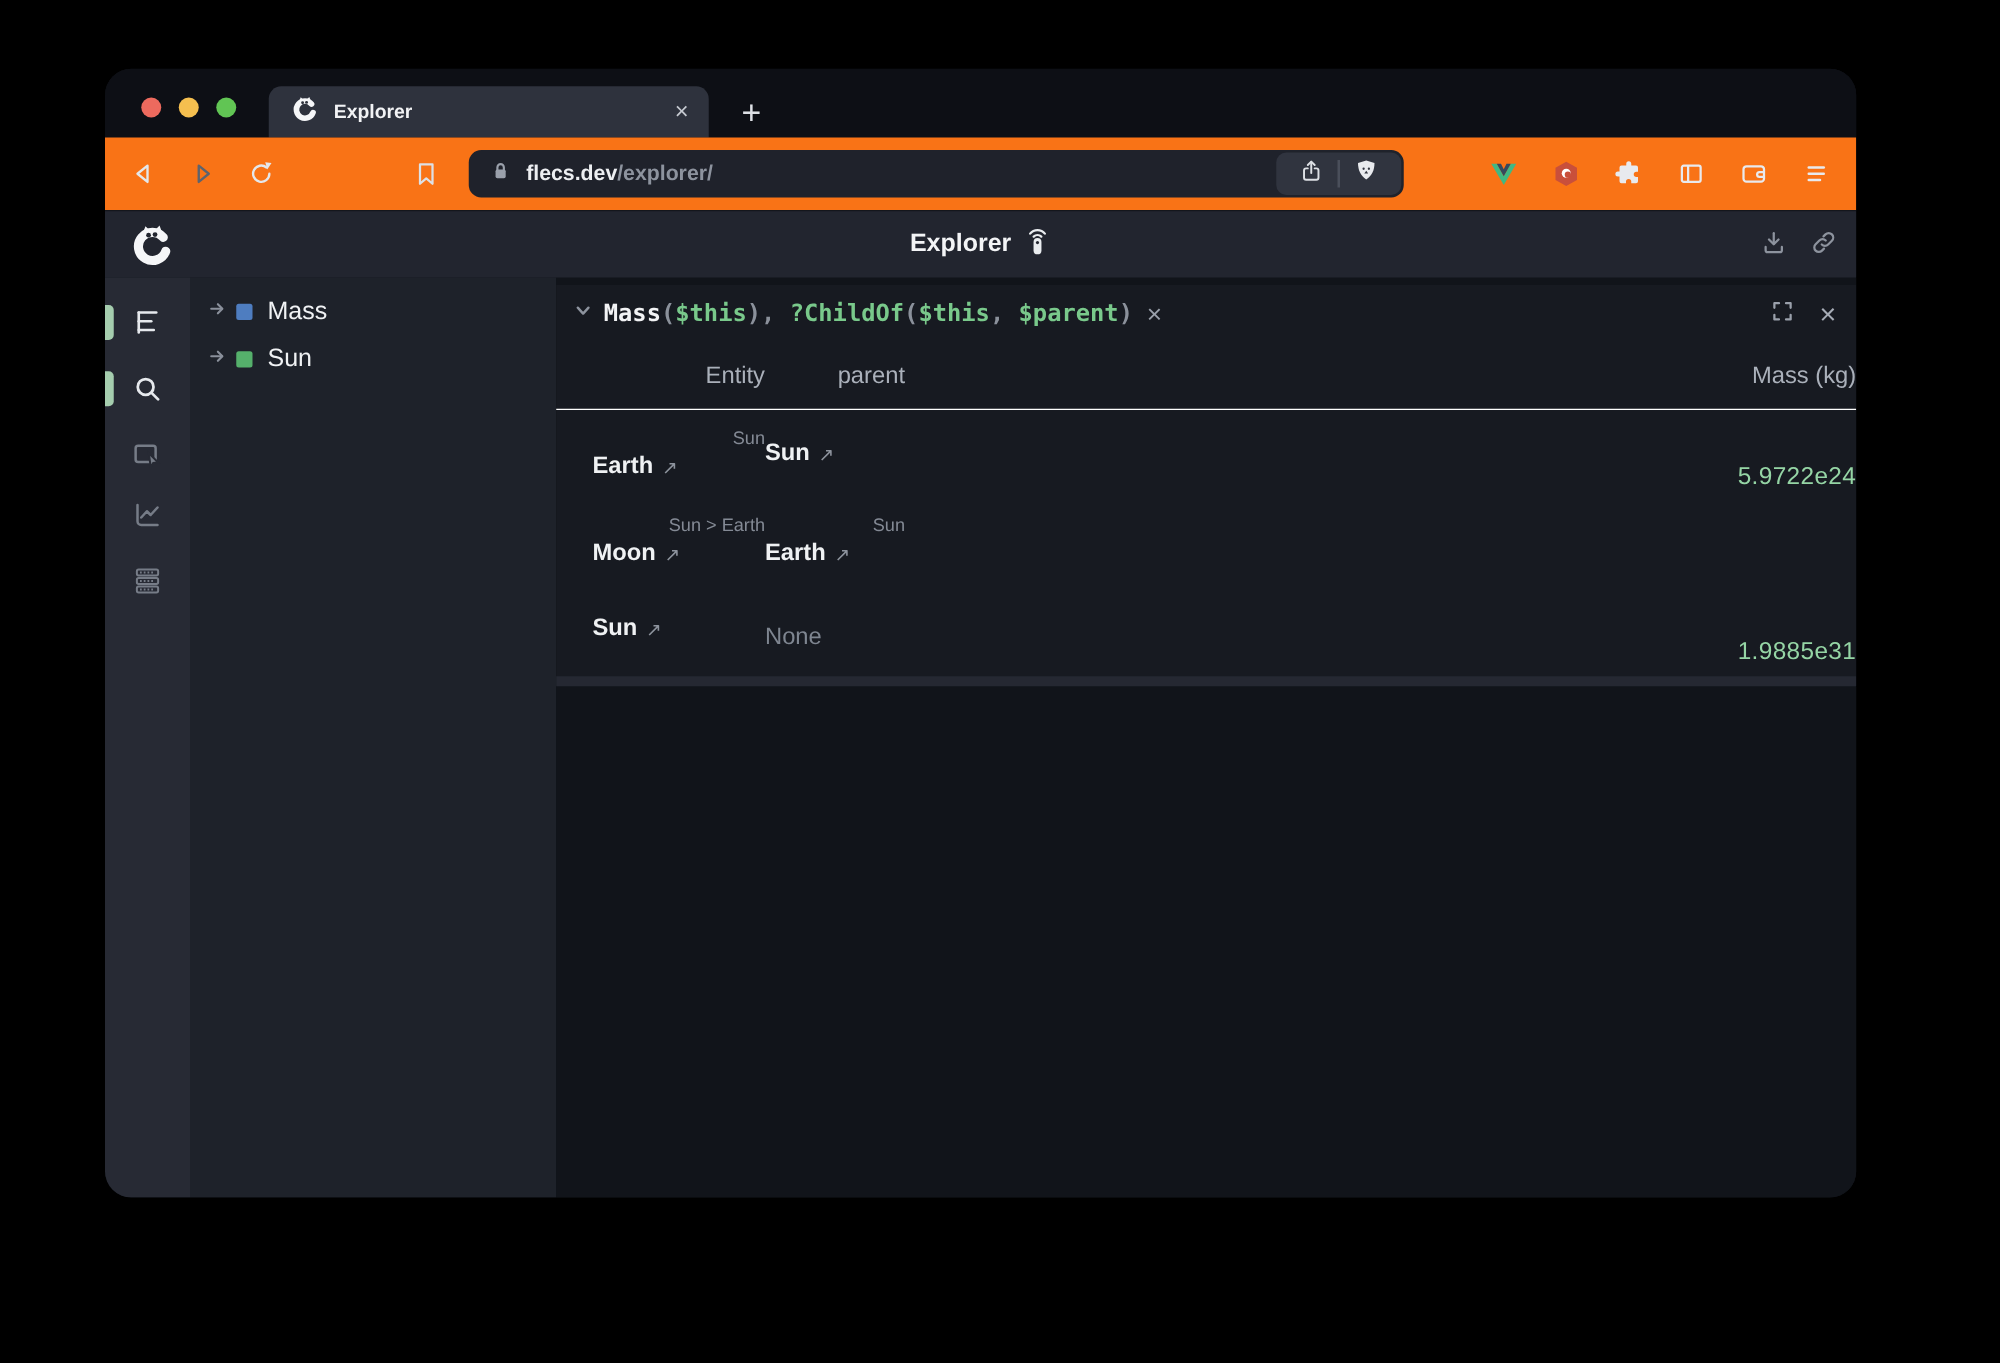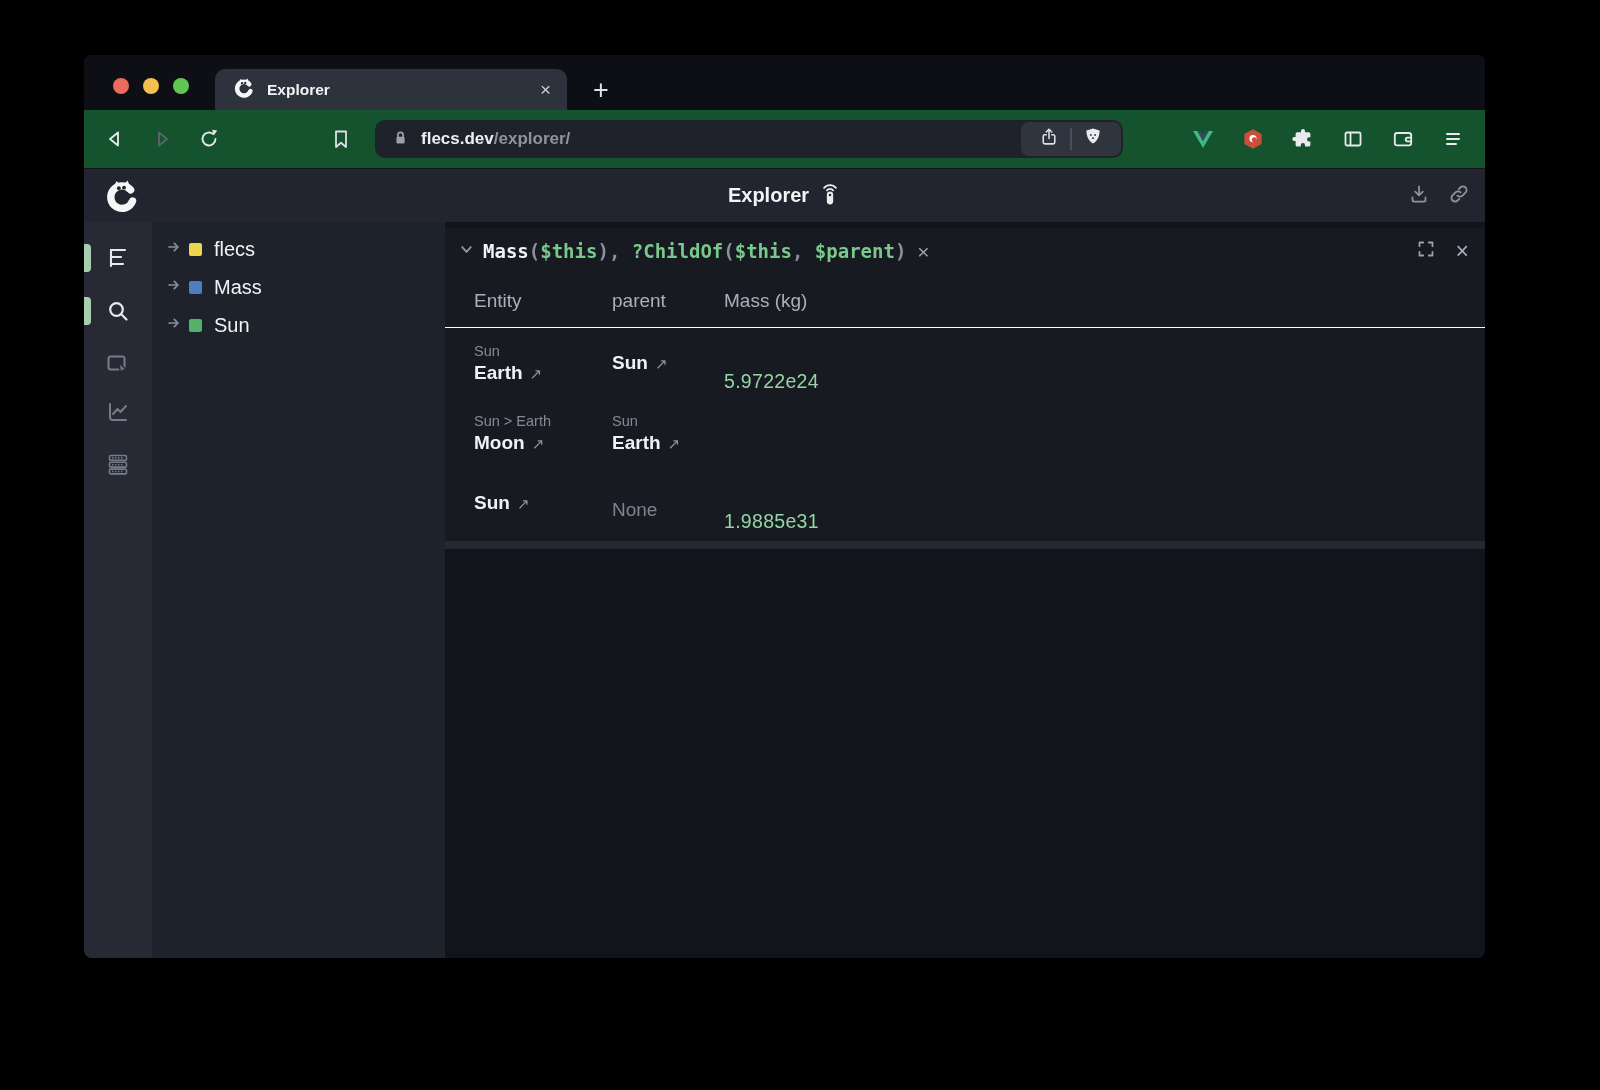--- a/index.html
+++ b/index.html
@@ -1,35 +1,35 @@
 <!DOCTYPE html>
 <html><head>
 <meta charset="utf-8">
 <style>
   * { margin:0; padding:0; box-sizing:border-box; }
   html,body { width:1600px; height:1090px; background:#000; font-family:"Liberation Sans", sans-serif; overflow:hidden; }
 
   .window { position:absolute; left:84px; top:55px; width:1401px; height:903px;
-            border-radius:8px; overflow:hidden; background:#11141a; display:flex; flex-direction:column; }
+            border-radius:21px; overflow:hidden; background:#11141a; display:flex; flex-direction:column; }
 
   
   .tabbar { height:55px; background:#0d0f15; position:relative; flex:none; }
   .tl { position:absolute; width:16px; height:16px; border-radius:50%; top:23px; }
   .tl.red    { left:29px;  background:#ed6a5e; }
   .tl.yellow { left:59px;  background:#f5bf4f; }
   .tl.green  { left:89px;  background:#61c554; }
   .tab { position:absolute; left:131px; top:14px; width:352px; height:41px; background:#2e323d;
          border-radius:10px 10px 0 0; display:flex; align-items:center; padding:0 14px 0 18px; }
   .tab-title { color:#f2f3f5; font-size:15.5px; font-weight:700; margin-left:12px; flex:1; }
   .tab-close { color:#c6cad1; font-size:19px; line-height:1; cursor:default; padding:0 2px; }
   .newtab { position:absolute; left:500px; top:18px; width:34px; height:34px; color:#dde0e5;
             font-size:27px; font-weight:300; display:flex; align-items:center; justify-content:center; }
 
   
-  .toolbar { height:58px; background:#14532d; position:relative; flex:none; display:flex; align-items:center; }
+  .toolbar { height:58px; background:#f97316; position:relative; flex:none; display:flex; align-items:center; }
   .navbtn { position:absolute; top:17px; width:24px; height:24px; }
   .omnibox { position:absolute; left:291px; top:10px; width:748px; height:38px; background:#1f222b;
              border-radius:10px; display:flex; align-items:center; }
   .lock { margin-left:16px; }
   .url { margin-left:11px; font-size:17px; }
   .url .host { color:#edeff2; font-weight:700; }
   .url .path { color:#8d939e; font-weight:700; }
   .chip { position:absolute; right:2px; top:2px; height:34px; width:100px; background:#30343f; border-radius:8px;
           display:flex; align-items:center; justify-content:center; gap:10px; }
   .chip .vdiv { width:1.5px; height:22px; background:#4a4f5b; }
@@ -48,21 +48,21 @@
   .main { flex:1; display:flex; min-height:0; }
   .strip { width:68px; flex:none; background:#272a34; position:relative; }
   .strip .sbtn { position:absolute; left:21px; width:26px; height:26px; }
   .pill { position:absolute; left:0; width:7px; height:28px; border-radius:0 4px 4px 0; background:#a5cdae; }
 
   .treepanel { width:293px; flex:none; background:#1e222a; padding-top:8px; }
   .trow { height:38px; display:flex; align-items:center; padding-left:15px; }
   .trow .sq { width:13px; height:13px; border-radius:2px; margin:0 12px 0 7px; flex:none; }
   .trow .lbl { color:#f0f2f4; font-size:20px; font-weight:500; }
 
-  .content { flex:1; background:#11141a; padding-top:6px; min-width:0; }
+  .content { flex:1; background:#11141a; padding-top:6px; min-width:0;text-align:right; }
   .qpanel { background:#171a21; }
   .qheader { height:46px; display:flex; align-items:center; position:relative; padding-left:14px; }
   .qexpr { margin-left:9px; font-family:"DejaVu Sans Mono", monospace; font-size:19px; letter-spacing:0; white-space:pre; }
   .qexpr .q-name { color:#f2f3f5; font-weight:700; }
   .qexpr .q-var { color:#79c98b; font-weight:700; }
   .qexpr .q-punct { color:#8b919b; font-weight:700; }
   .qclear { color:#9aa0ab; font-size:21px; margin-left:11px; line-height:1; }
   .qicons { position:absolute; right:16px; top:0; height:46px; display:flex; align-items:center; gap:20px; }
   .qicons .xbig { color:#a6acb6; font-size:23px; line-height:1; }
 
@@ -278,30 +278,20 @@
     </div>
 
     <div class="treepanel">
       <div class="trow">
         <span>
           <svg width="15" height="14" viewBox="0 0 14 14" fill="none" stroke="#8a909b" stroke-width="1.7" stroke-linecap="round" stroke-linejoin="round">
             <path d="M1.5,7 H10"></path>
               <polyline points="6.8,3.4 10.4,7 6.8,10.6"></polyline>
           </svg>
         </span>
-        <span class="sq" style="background: rgb(236, 213, 79);"></span>
-        <span class="lbl">flecs</span>
-      </div>
-      <div class="trow">
-        <span>
-          <svg width="15" height="14" viewBox="0 0 14 14" fill="none" stroke="#8a909b" stroke-width="1.7" stroke-linecap="round" stroke-linejoin="round">
-            <path d="M1.5,7 H10"></path>
-              <polyline points="6.8,3.4 10.4,7 6.8,10.6"></polyline>
-          </svg>
-        </span>
         <span class="sq" style="background: rgb(78, 125, 192);"></span>
         <span class="lbl">Mass</span>
       </div>
       <div class="trow">
         <span>
           <svg width="15" height="14" viewBox="0 0 14 14" fill="none" stroke="#8a909b" stroke-width="1.7" stroke-linecap="round" stroke-linejoin="round">
             <path d="M1.5,7 H10"></path>
               <polyline points="6.8,3.4 10.4,7 6.8,10.6"></polyline>
           </svg>
         </span>

